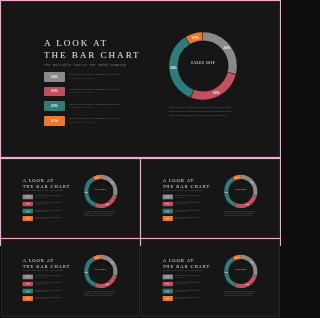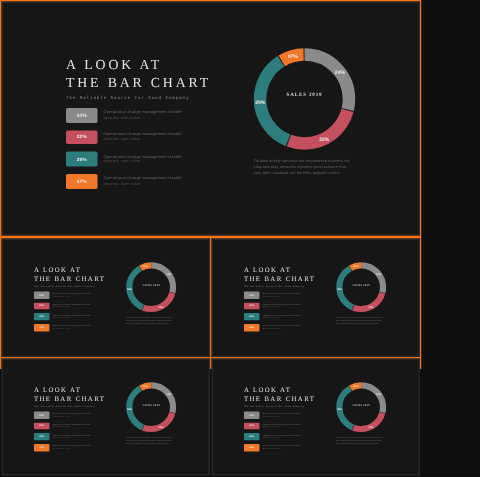--- a/index.html
+++ b/index.html
@@ -1,21 +1,21 @@
 <!DOCTYPE html>
 <html><head>
 <meta charset="utf-8">
 <style>
   html,body{margin:0;padding:0;background:#0d0d0d;}
   body{
     width:281px;height:318px;overflow:hidden;
     font-family:"Liberation Sans",sans-serif;
     -webkit-font-smoothing:antialiased;
   }
-  .app{position:relative;width:281px;height:246px;background:#f97316;}
+  .app{position:relative;width:281px;height:246px;background:#f9a8d4;}
 
   
   .slide{
     position:relative;background:#161616;overflow:hidden;
     border:1px solid #262626;box-sizing:border-box;
   }
   .slide-inner{
     position:absolute;left:0;top:0;
     width:281px;height:160px;
     transform-origin:0 0;

